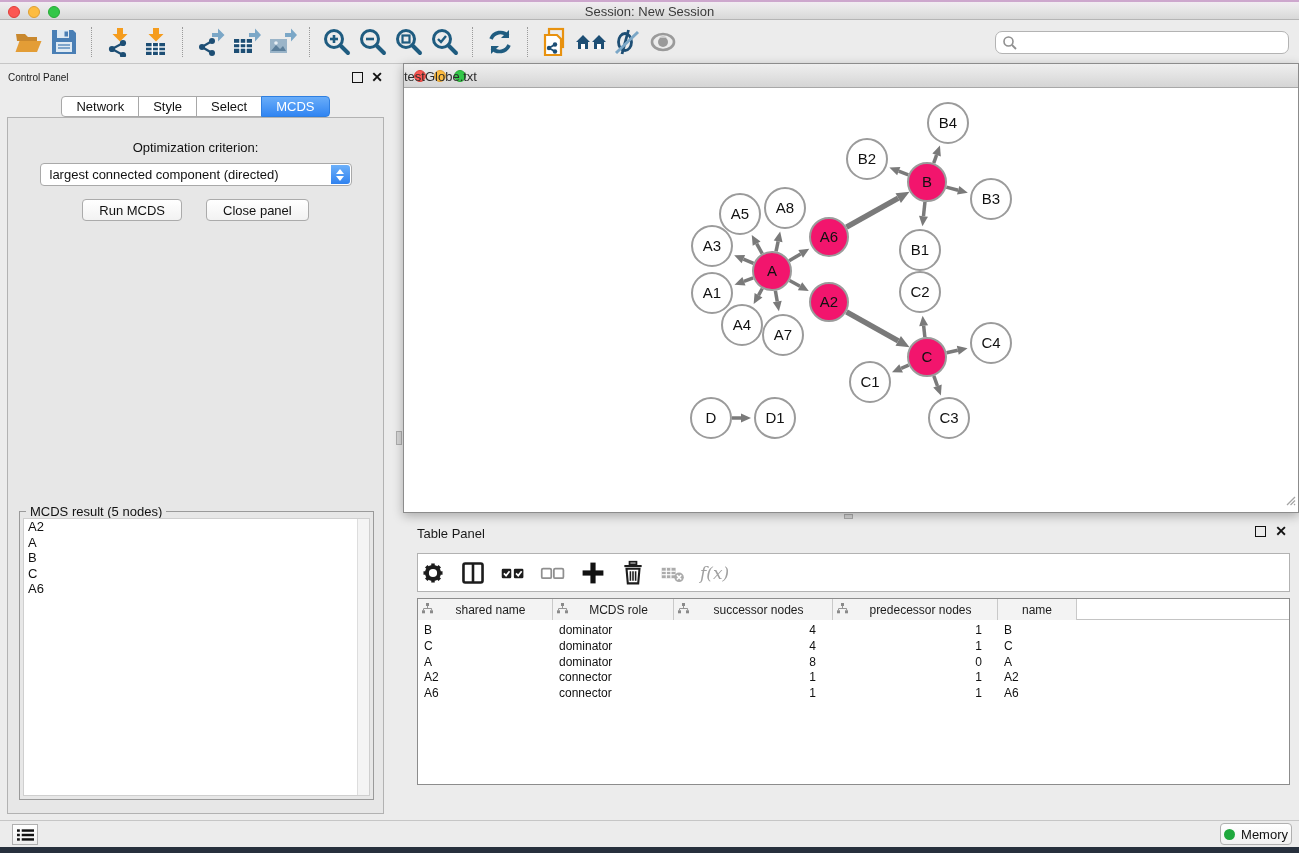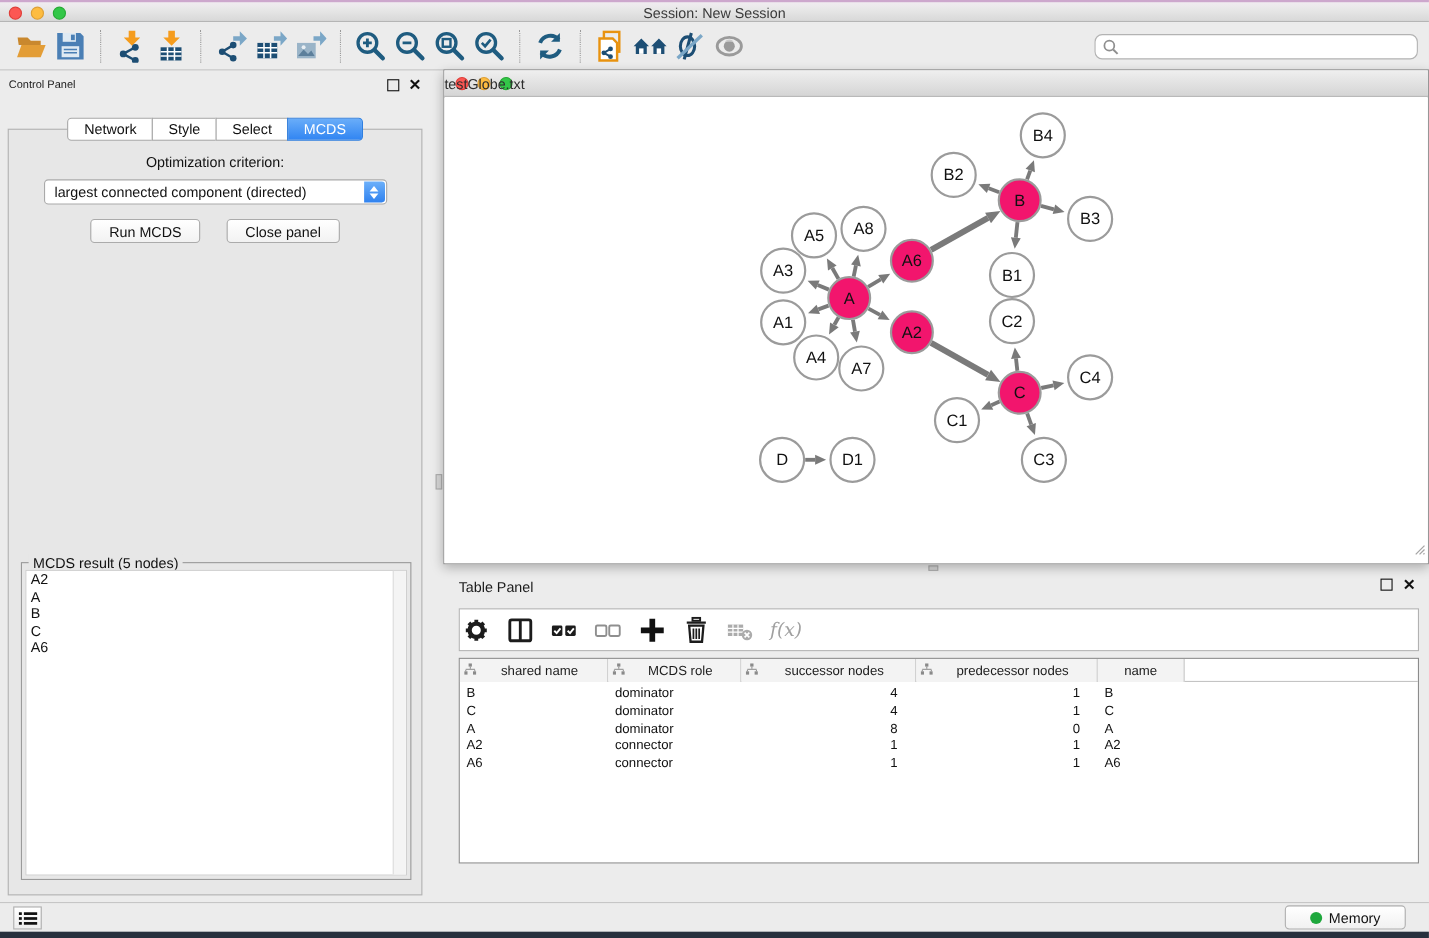--- a/index.html
+++ b/index.html
@@ -35,21 +35,21 @@
     font-family:"Liberation Sans", sans-serif;
   }
   .search-glyph { position:absolute; left:7px; top:4px; }
   
   .control-panel { position:absolute; left:0; top:65px; width:391px; bottom:33px; }
   .panel-header { position:relative; height:28px; }
   .panel-header .ph-title { position:absolute; left:8px; top:7px; font-size:10px; color:#1a1a1a; }
   .panel-header .ph-icons { position:absolute; right:8px; top:7px; display:flex; gap:8px; align-items:center; }
   .float-box { width:11px; height:11px; border:1.5px solid #111; }
   .close-x { font-size:14px; font-weight:bold; color:#111; line-height:11px; }
-  .cp-tabs { position:absolute; left:0; right:0; top:42px; display:flex; justify-content:center; z-index:3; }
+  .cp-tabs { position:absolute; left:0; right:0; top:31px; display:flex; justify-content:center; z-index:3; }
   .tab-btn {
     height:21px; padding:0 14px; background:#fff; border:1px solid #a8a8a8;
     font-size:13px; line-height:19px; color:#111; margin-left:-1px;
   }
   .tab-btn:first-child { border-radius:4px 0 0 4px; margin-left:0; }
   .tab-btn:last-child { border-radius:0 4px 4px 0; }
   .tab-btn.active {
     background:linear-gradient(#69adf9, #3185f2); color:#fff; border-color:#2f7fe0;
   }
   .cp-body {
@@ -129,21 +129,21 @@
   .status-bar {
     position:absolute; left:0; right:0; top:820px; height:27px;
     background:#ececec; border-top:1px solid #c6c6c6;
   }
   .list-btn {
     position:absolute; left:12px; top:3px; width:26px; height:21px;
     background:linear-gradient(#fff,#eee); border:1px solid #b0b0b0;
     display:flex; align-items:center; justify-content:center;
   }
   .memory-btn {
-    position:absolute; right:21px; top:2px; height:22px; padding:0 22px;
+    position:absolute; right:7px; top:2px; height:22px; padding:0 3px;
     background:linear-gradient(#ffffff,#f1f1f1); border:1px solid #b0b0b0; border-radius:4px;
     display:flex; align-items:center; gap:6px; font-size:13px; color:#111;
   }
   .mem-dot { width:11px; height:11px; border-radius:50%; }
   .desktop-strip { position:absolute; left:0; right:0; top:847px; height:6px; background:#27303d; }
 </style>
 </head>
 <body>
 
 <div class="titlebar">

